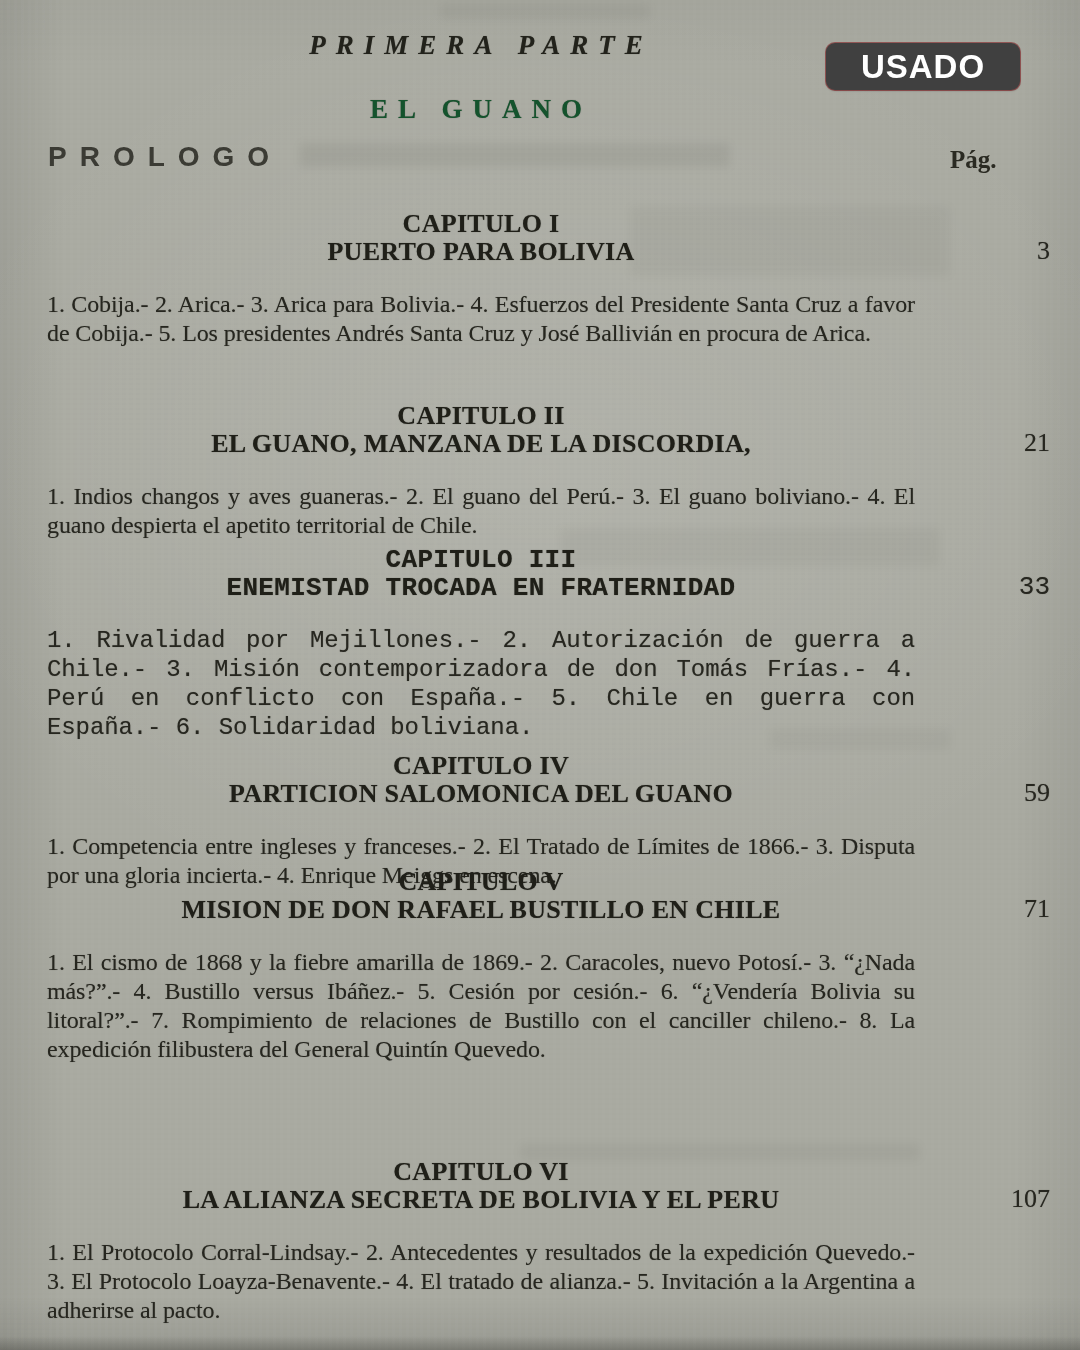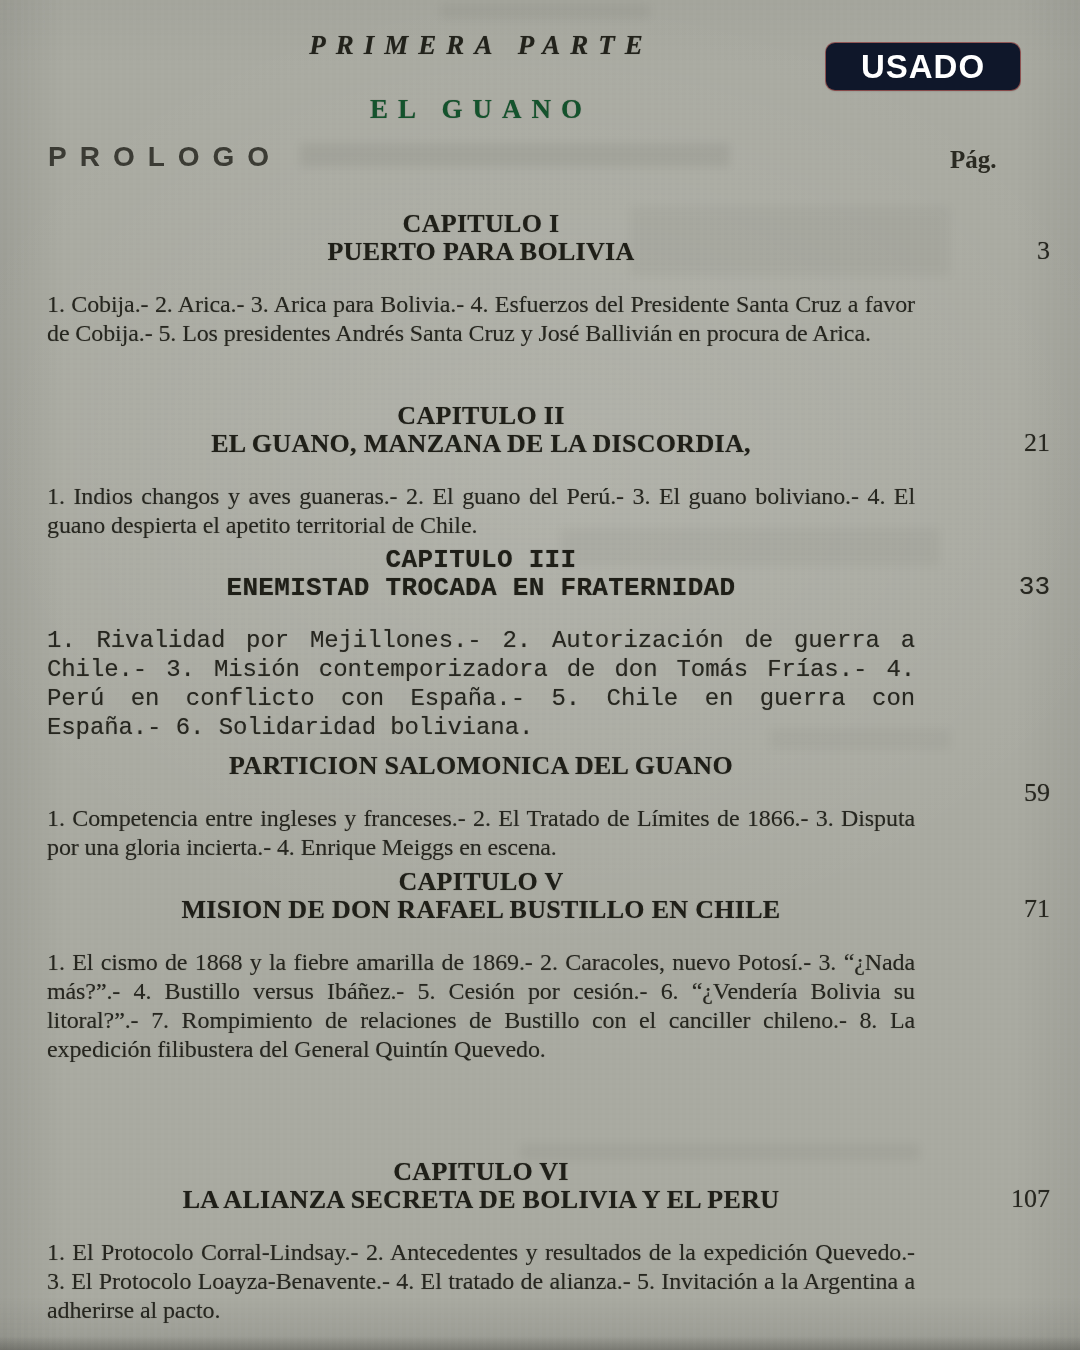--- a/index.html
+++ b/index.html
@@ -37,21 +37,21 @@
     font-family:"Liberation Sans", sans-serif;
     font-size:28px;font-weight:700;letter-spacing:13px;color:#3b3b34;
   }
   .pag-label{
     position:absolute;top:146px;left:950px;width:116px;text-align:left;
     font-weight:bold;font-size:25px;color:#2a2a22;
   }
 
   .badge{
     position:absolute;top:43px;left:826px;width:194px;height:47px;
-    background:#0f172a;border-radius:9px;
+    background:#404040;border-radius:9px;
     box-shadow:0 0 0 1px rgba(130,20,25,.55), 0 1px 2px rgba(0,0,0,.25);
     display:flex;align-items:center;justify-content:center;
   }
   .badge span{
     font-family:"Liberation Sans", sans-serif;
     font-weight:bold;font-size:33px;letter-spacing:1px;color:#ffffff;
   }
 
   .chapter{position:absolute;left:47px;width:868px;}
   .chapter .head{
@@ -132,20 +132,21 @@
     <div class="head">
       <div>CAPITULO III</div>
       <div>ENEMISTAD TROCADA EN FRATERNIDAD</div>
     </div>
     <div class="pagenum">33</div>
     <p class="summary">1. Rivalidad por Mejillones.- 2. Autorización de guerra a Chile.- 3. Misión contemporizadora de don Tomás Frías.- 4. Perú en conflicto con España.- 5. Chile en guerra con España.- 6. Solidaridad boliviana.</p>
   </div>
 
   <div class="chapter c4">
     <div class="head">
+      <div>CAPITULO IV</div>
       <div>PARTICION SALOMONICA DEL GUANO</div>
     </div>
     <div class="pagenum">59</div>
     <p class="summary">1. Competencia entre ingleses y franceses.- 2. El Tratado de Límites de 1866.- 3. Disputa por una gloria incierta.- 4. Enrique Meiggs en escena.</p>
   </div>
 
   <div class="chapter c5">
     <div class="head">
       <div>CAPITULO V</div>
       <div>MISION DE DON RAFAEL BUSTILLO EN CHILE</div>

